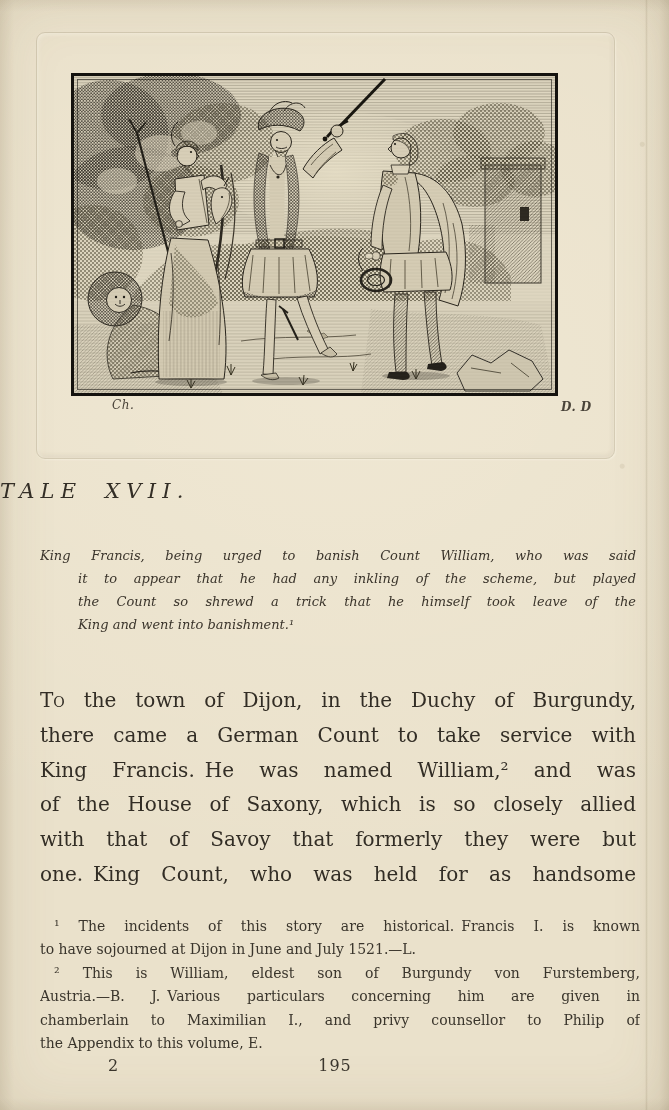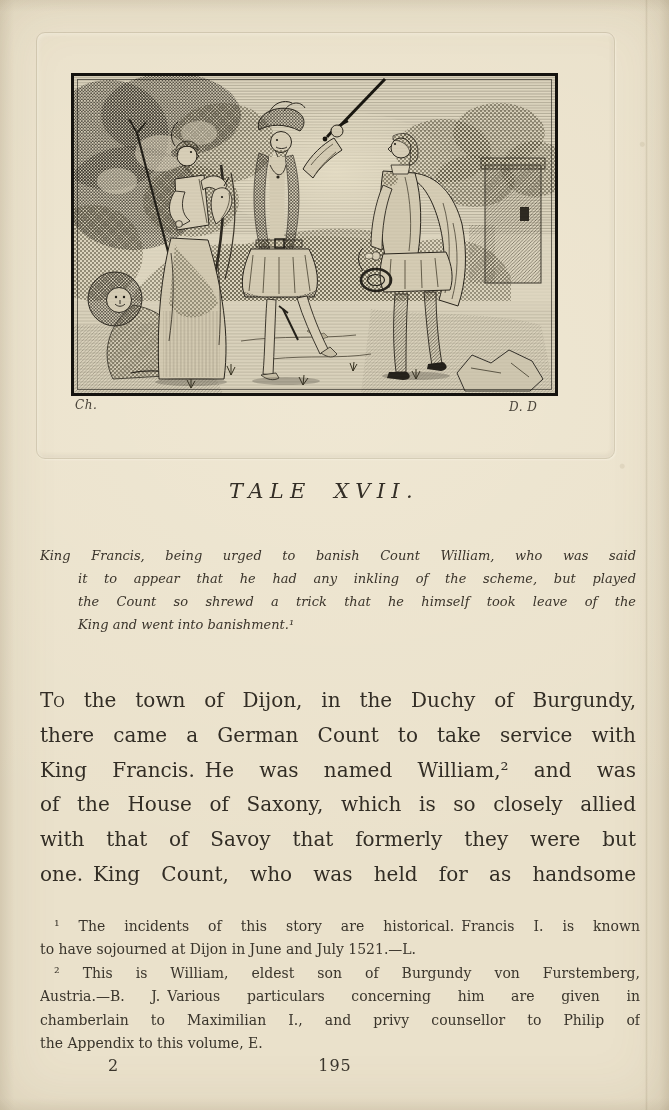--- a/index.html
+++ b/index.html
@@ -17,24 +17,24 @@
           linear-gradient(180deg, rgba(92,75,45,.08) 0, rgba(92,75,45,0) 12px);
         box-shadow:inset 0 0 60px rgba(120,98,60,.14);}
   .crease{position:absolute;top:0;left:645px;width:3px;height:1110px;
         background:linear-gradient(90deg, rgba(100,82,50,0), rgba(100,82,50,.12), rgba(100,82,50,0));}
   .plate-mark{position:absolute;left:36px;top:32px;width:577px;height:425px;
         border:1px solid rgba(90,74,44,.16);border-radius:9px;
         box-shadow:inset 1px 1px 4px rgba(255,252,240,.55), inset -1px -2px 5px rgba(100,82,50,.10),
                    1px 1px 2px rgba(255,252,240,.4);}
   .figure{position:absolute;left:71px;top:73px;width:487px;height:323px;}
   .figure svg{display:block;}
-  .sig{position:absolute;font-style:italic;font-size:12px;color:#4a443a;letter-spacing:.5px;}
+  .sig{position:absolute;font-style:italic;font-size:12px;color:#4a443a;letter-spacing:.5px;margin-left:37px;}
   .sig-left{left:75px;top:398px;}
-  .sig-right{left:509px;top:400px;}
-  .heading{position:absolute;left:0;top:478px;width:648px;text-align:center;
+  .sig-right{left:524px;top:400px;font-weight:bold;}
+  .heading{position:absolute;left:0;top:478px;width:648px;
         font-style:italic;font-size:21px;line-height:26px;color:#332e26;
         letter-spacing:.30em;word-spacing:.45em;}
   .argument{position:absolute;left:40px;top:544px;width:596px;
         font-style:italic;font-size:13px;line-height:23px;color:#3a342b;}
   .argument .ln{text-align:justify;text-align-last:justify;white-space:normal;height:23px;overflow:hidden;}
   .argument .ln.indent{padding-left:38px;}
   .argument .ln.last{text-align:left;text-align-last:left;}
   .bodytext{position:absolute;left:40px;top:683px;width:596px;
         font-size:20px;line-height:34.8px;color:#322d25;}
   .bodytext .ln{text-align:justify;text-align-last:justify;height:34.8px;overflow:hidden;}

